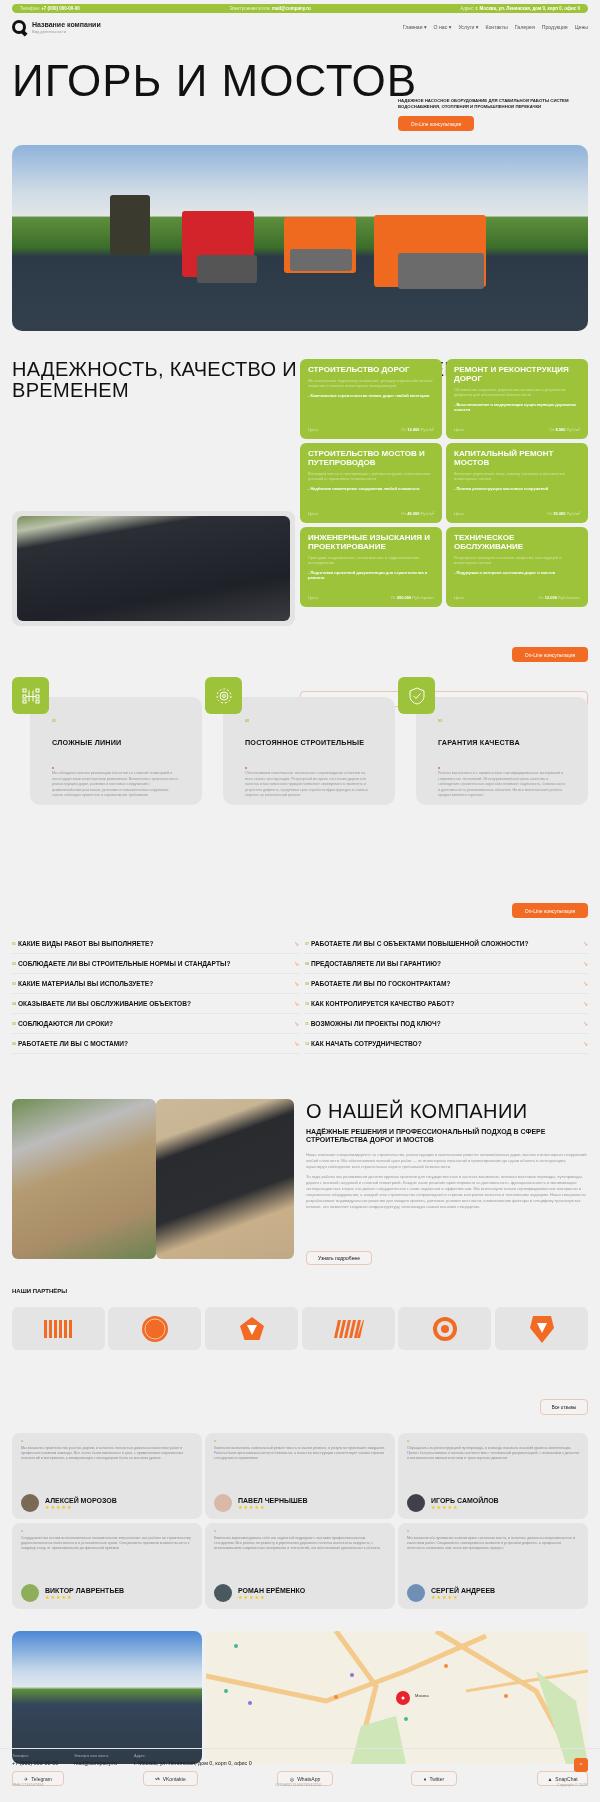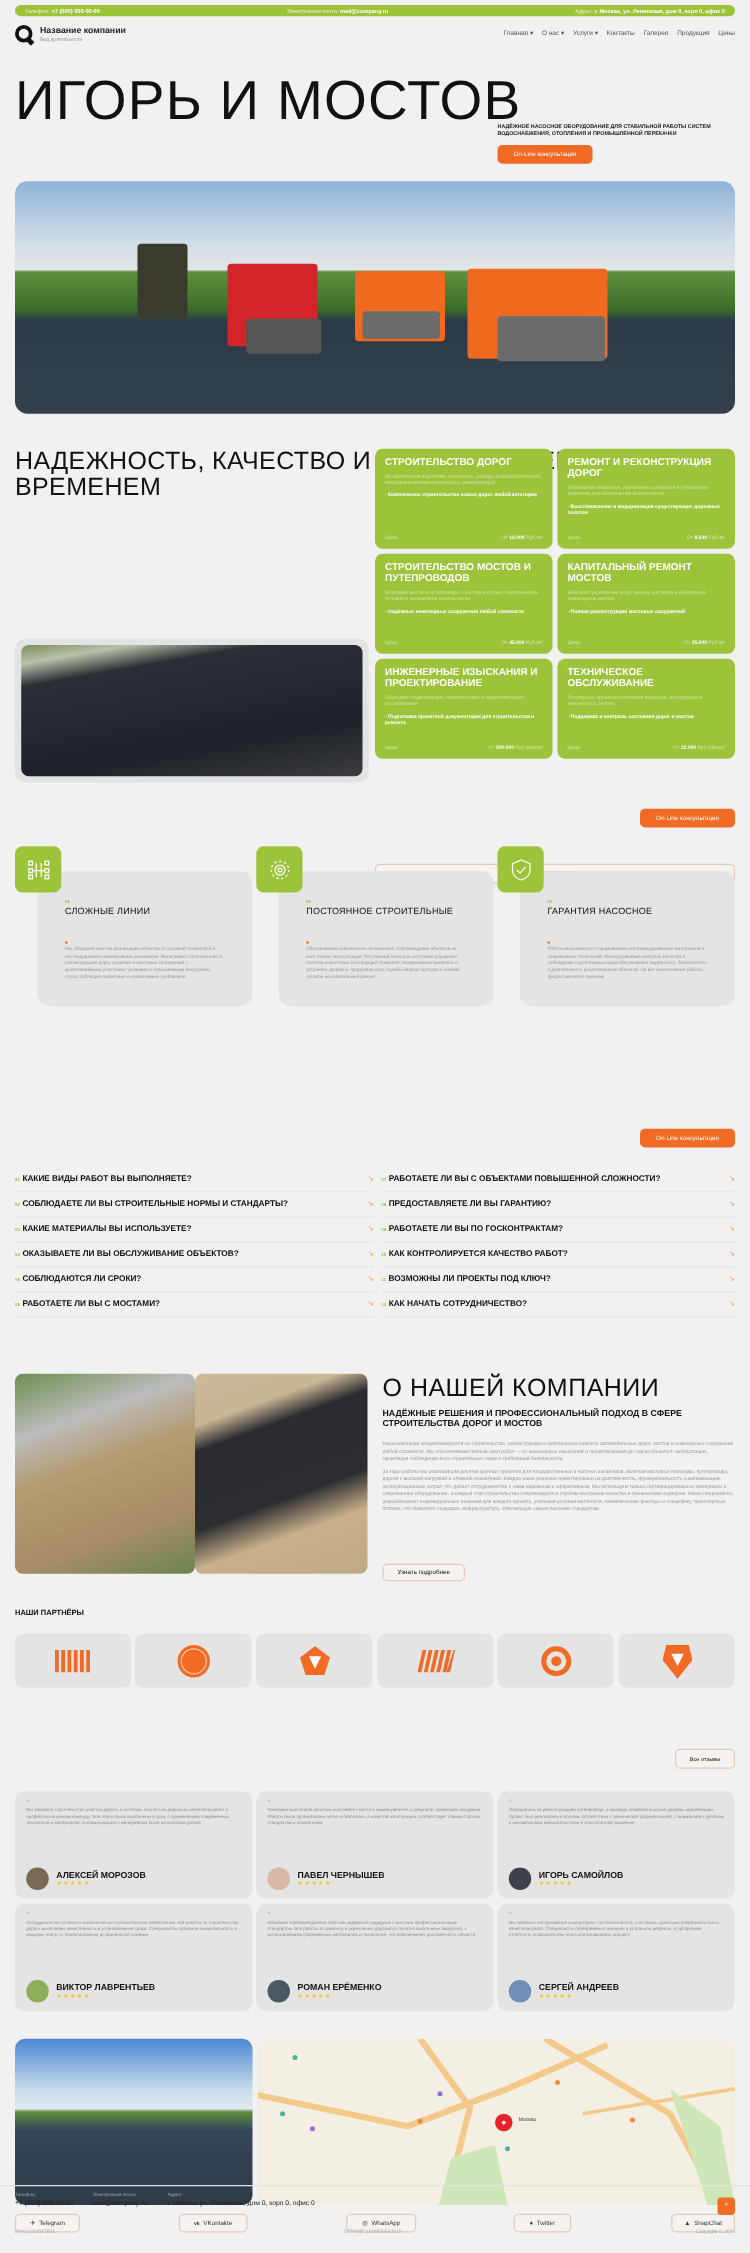--- a/index.html
+++ b/index.html
@@ -39,21 +39,21 @@
 .card .price b{color:#fff}
 .see-all{position:absolute;left:300px;top:352px;width:288px;height:16px;border:1px solid #e7c8b9;border-radius:4px;background:#f5f3f2;font-size:5.2px;display:flex;align-items:center;justify-content:center;color:#333;cursor:pointer}
 
 .why{position:relative;height:210px}
 .why-title{position:absolute;left:12px;top:14px;font-size:20px;letter-spacing:.3px;font-weight:400}
 .why-btn{position:absolute;right:12px;top:14px;width:76px;height:15px}
 .why-item{position:absolute;top:44px;width:190px;height:128px}
 .why-box{position:absolute;left:18px;top:20px;width:172px;height:108px;background:#e4e4e4;border-radius:10px;padding:22px 22px 0}
 .why-icon{position:absolute;left:0;top:0;width:37px;height:37px;background:#9dc33b;border-radius:6px;display:flex;align-items:center;justify-content:center}
 .why-box .n{font-size:3.5px;color:#9dc33b;font-weight:700}
-.why-box h5{font-size:7.2px;font-weight:400;margin-top:1px;letter-spacing:.2px}
+.why-box h5{font-size:7.2px;font-weight:700;margin-top:15px;letter-spacing:.2px}
 .why-box .dot{width:2px;height:2px;background:#f26b25;border-radius:50%;margin-top:20px}
 .why-box p{font-size:3.7px;color:#999;line-height:1.5;margin-top:2px}
 
 .faq{position:relative;height:205px}
 .faq-title{position:absolute;left:12px;top:8px;font-size:20px;line-height:1.05;letter-spacing:.3px;font-weight:400}
 .faq-btn{position:absolute;right:12px;top:32px;width:76px;height:15px}
 .faq-col{position:absolute;top:63px;width:287px}
 .faq-row{height:20px;border-bottom:1px solid #e6e6e6;display:flex;align-items:center;justify-content:space-between;font-size:6.6px;font-weight:700;cursor:pointer}
 .faq-row .q{display:flex;align-items:center;gap:2px}
 .faq-row .q i{font-style:normal;font-size:3.5px;color:#9dc33b}
@@ -232,21 +232,21 @@
       <svg width="18" height="18" viewBox="0 0 18 18" fill="none" stroke="#fff" stroke-width="1">
           <circle cx="9" cy="9" r="4"></circle>
           <circle cx="9" cy="9" r="7" stroke-dasharray="2 2"></circle>
           <circle cx="9" cy="9" r="1.5"></circle>
         </svg>
     </div>
   </div>
   <div class="why-item" style="left:398px">
     <div class="why-box">
       <div class="n">03</div>
-      <h5>ГАРАНТИЯ НАСОСНОЕ</h5>
+      <h5>ГАРАНТИЯ КАЧЕСТВА</h5>
       <div class="dot"></div>
       <p>Работы выполняются с применением сертифицированных материалов и современных технологий. Многоуровневый контроль качества и соблюдение строительных норм обеспечивают надёжность, безопасность и долговечность реализованных объектов. На все выполненные работы предоставляется гарантия</p>
     </div>
     <div class="why-icon">
       <svg width="18" height="18" viewBox="0 0 18 18" fill="none" stroke="#fff" stroke-width="1">
           <path d="M9 1l7 3v5c0 4-3 7-7 8-4-1-7-4-7-8V4z"></path>
           <path d="M5.5 9l2.5 2.5 4.5-5"></path>
         </svg>
     </div>
   </div>

